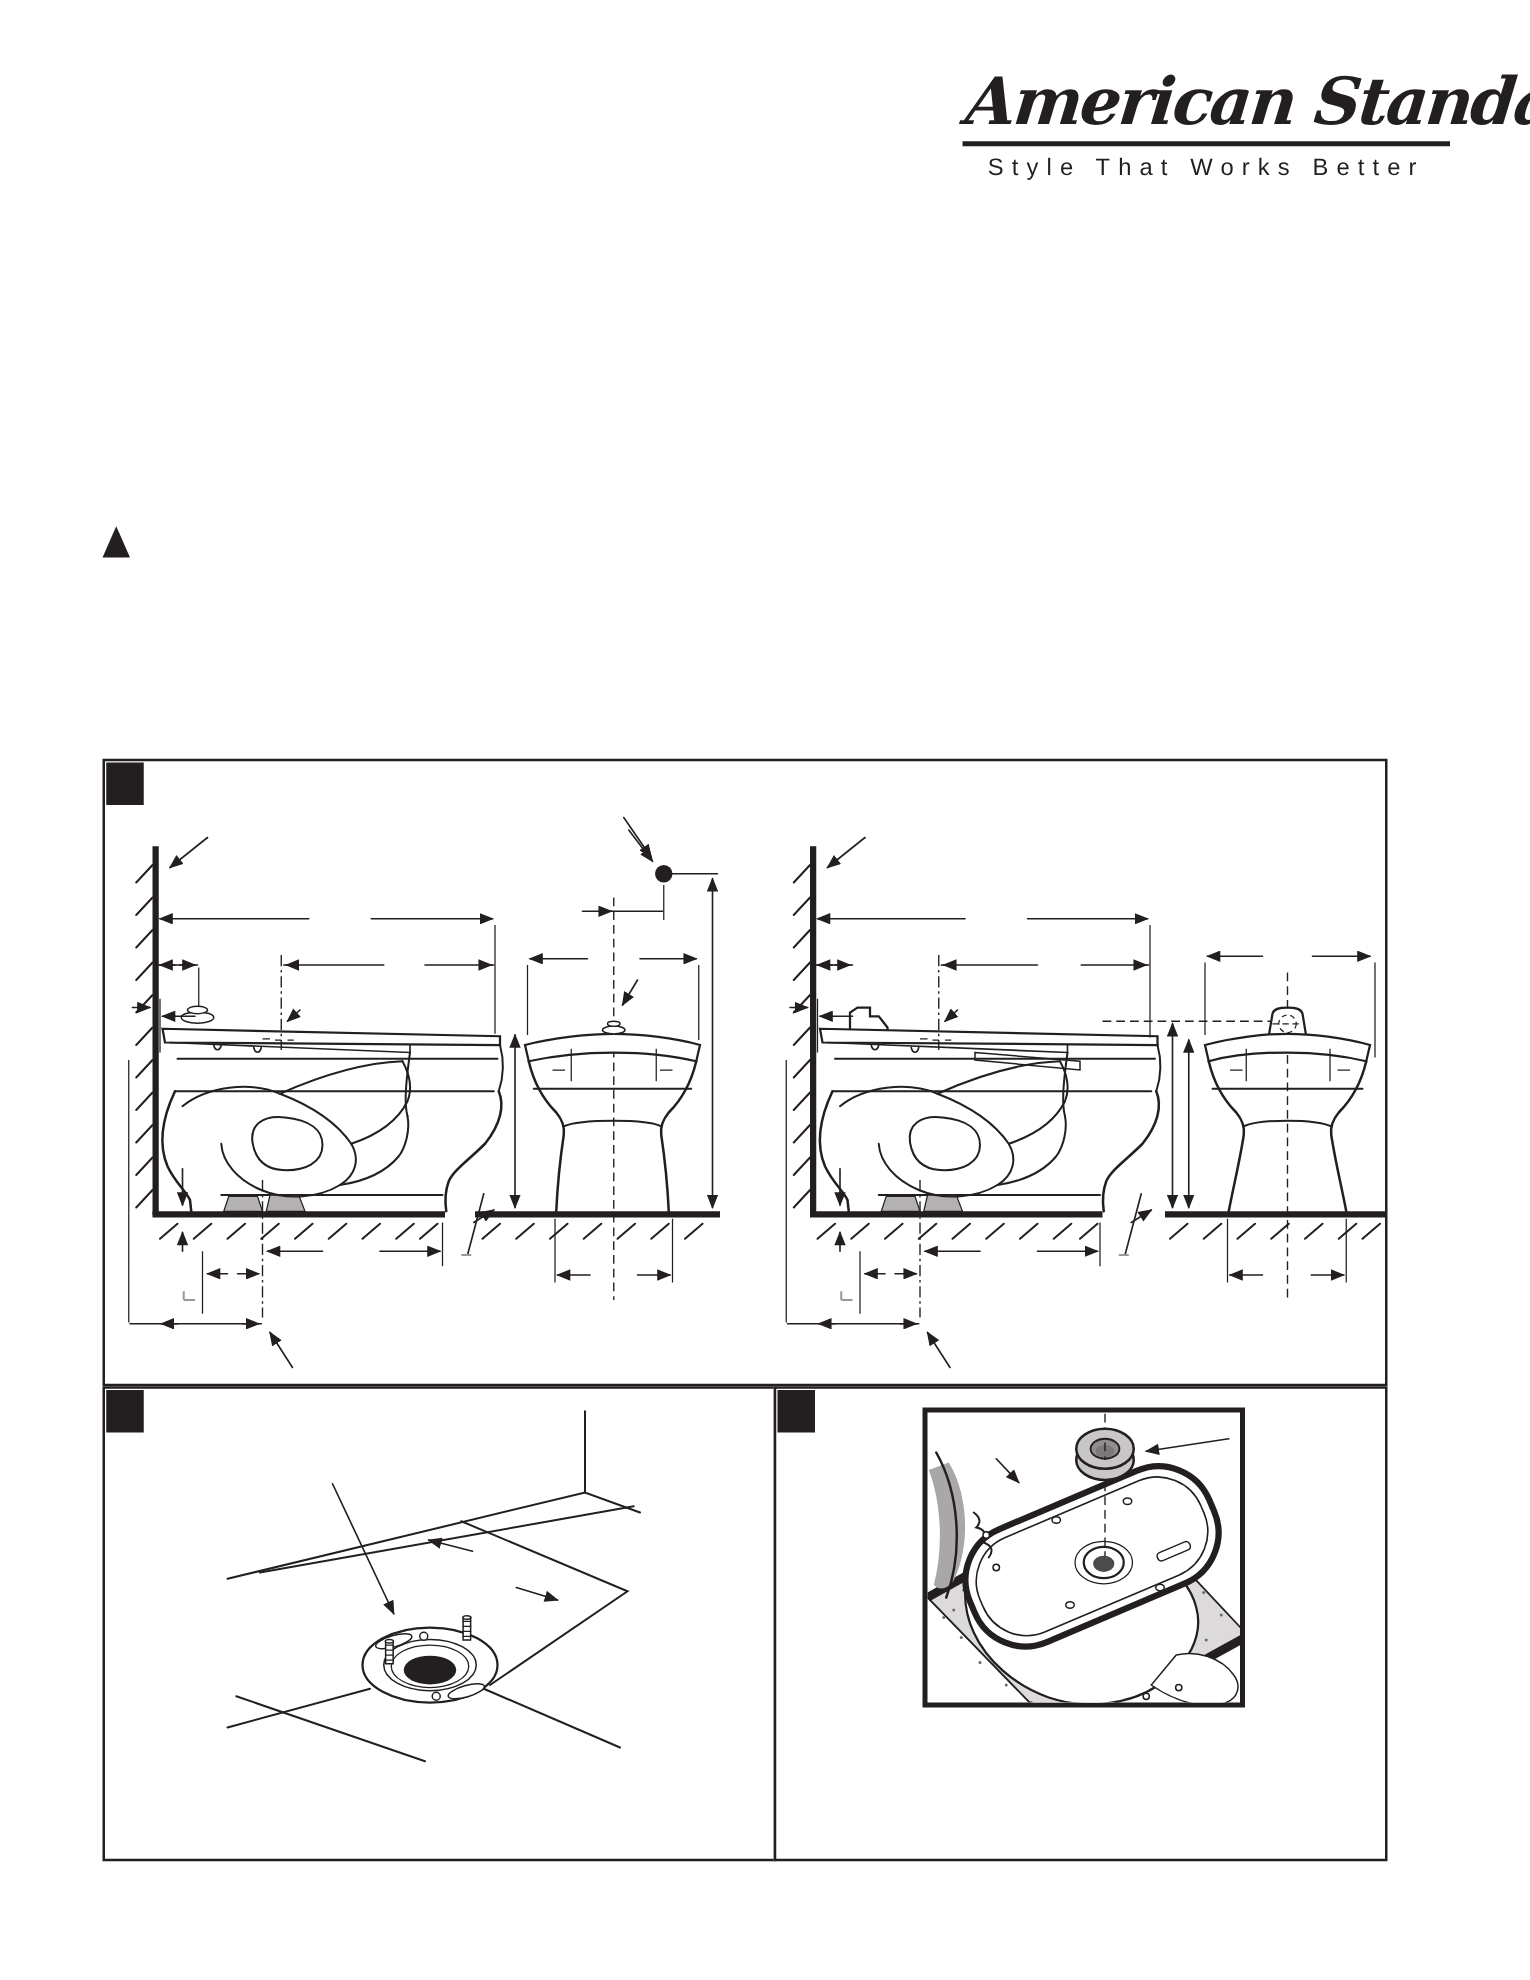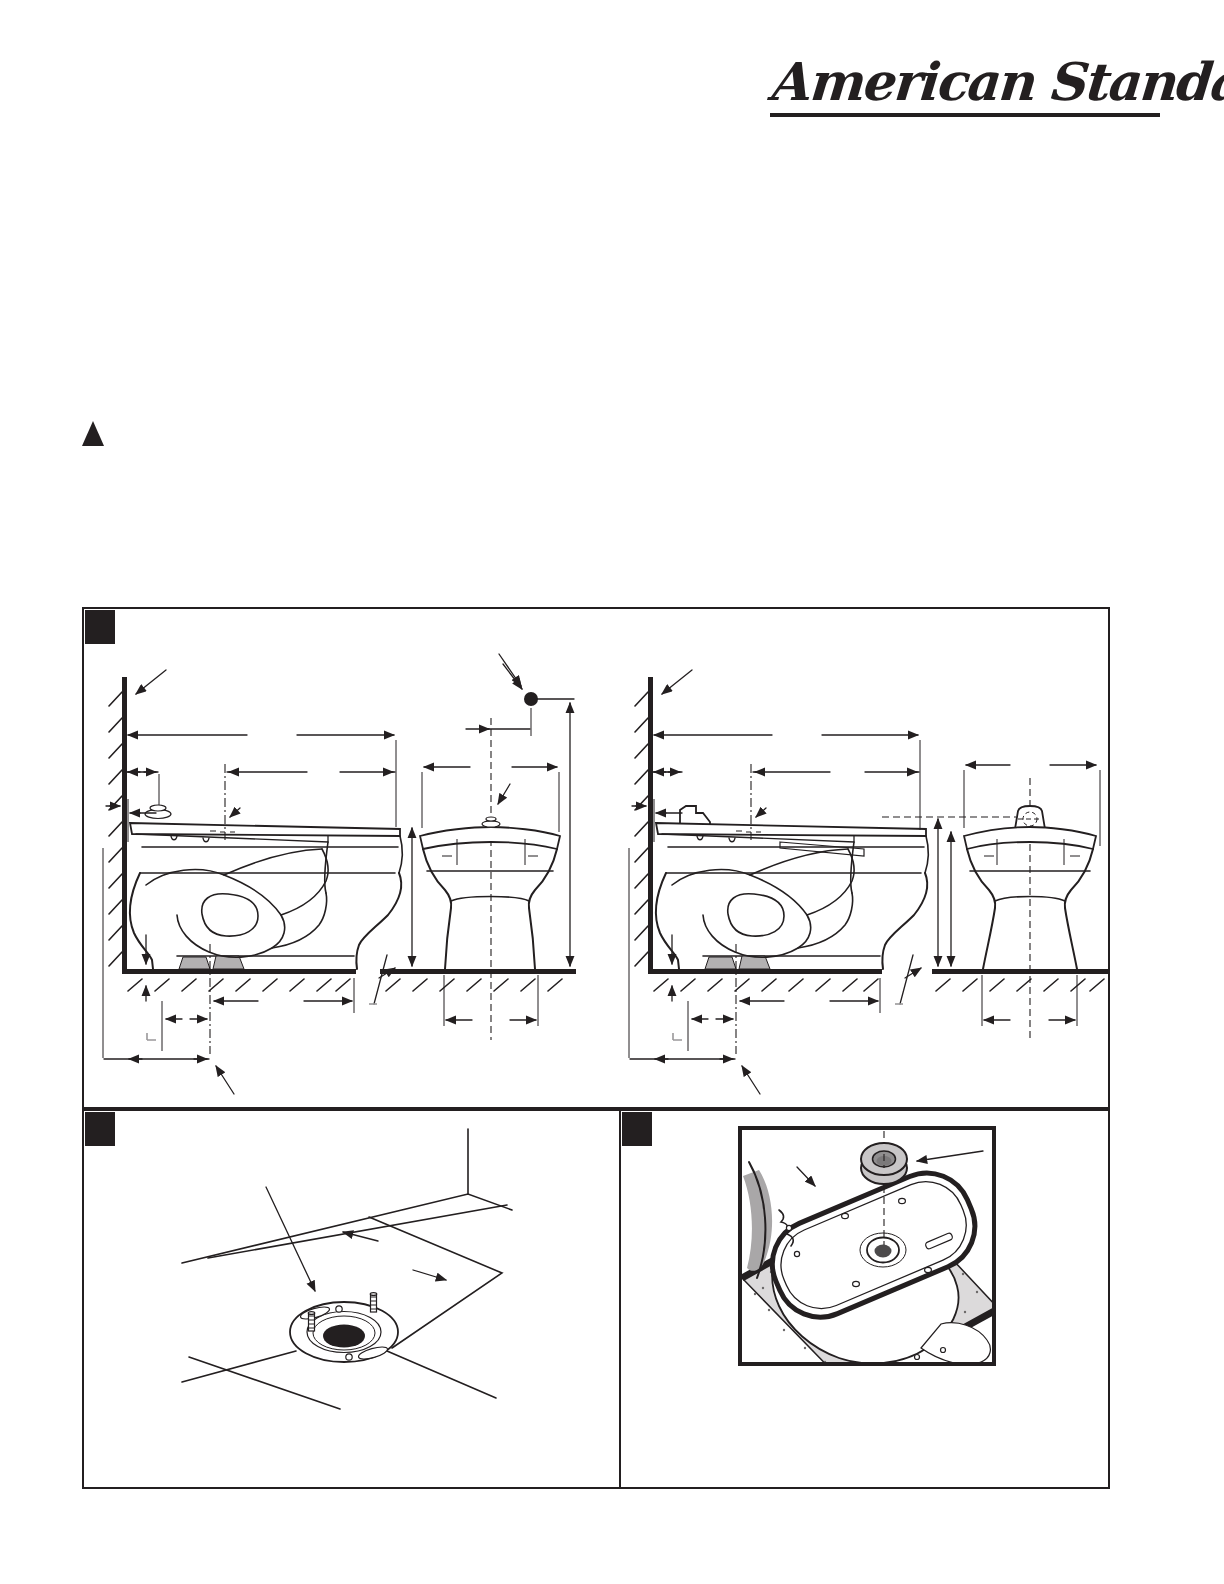--- a/index.html
+++ b/index.html
@@ -37,20 +37,21 @@
   .dashdot{stroke:#231f20;fill:none;stroke-width:1.1px;stroke-dasharray:9 3 2 3;}
 </style>
 </head>
 <body>
 
 <div id="page">
 
   <div id="logo">
     <div class="script">American Standard</div>
     <div class="rule"></div>
+    <div class="tagline">Style That Works Better</div>
   </div>
 
   <div id="warn-tri"></div>
 
   <div id="box-dim" class="figbox">
     <div class="stepmark"></div>
     <svg width="1024" height="498" viewBox="2 7 1024 498">
       <defs>
         <marker id="ar" viewBox="0 0 10 8" refX="9" refY="4" markerWidth="9" markerHeight="7" orient="auto">
           <path d="M0 0 L10 4 L0 8 z" fill="#231f20"></path>

